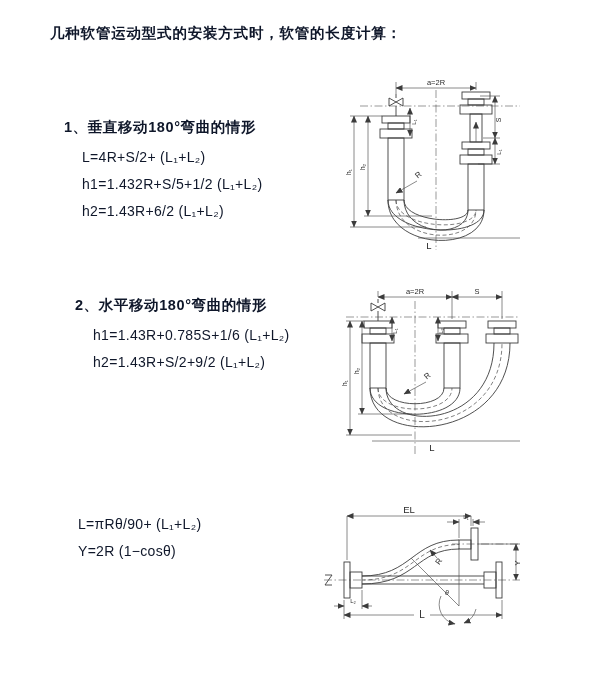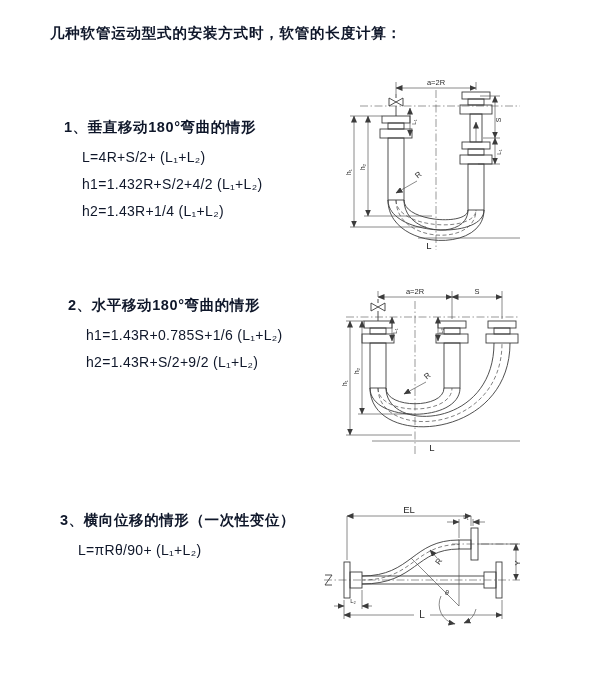--- a/index.html
+++ b/index.html
@@ -19,22 +19,22 @@
 </head>
 <body>
 
 <div class="page">
 
   <div class="title" style="left:30px;top:24px">几种软管运动型式的安装方式时，软管的长度计算：</div>
 
   <div class="sec" style="left:44px;top:118px">
     <div class="h">1、垂直移动180°弯曲的情形</div>
     <div class="f">L=4R+S/2+ (L₁+L₂)</div>
-    <div class="f">h1=1.432R+S/2+4/2 (L₁+L₂)</div>
-    <div class="f">h2=1.43R+1/4 (L₁+L₂)</div>
+    <div class="f">h1=1.432R+S/5+1/2 (L₁+L₂)</div>
+    <div class="f">h2=1.43R+6/2 (L₁+L₂)</div>
   </div>
 
   <svg class="diagram" style="left:310px;top:72px;width:280px;height:185px" viewBox="0 0 280 185">
     <defs>
       <marker id="m1" viewBox="0 0 7 6" refX="6.5" refY="3" markerWidth="7" markerHeight="6" markerUnits="userSpaceOnUse" orient="auto-start-reverse">
         <path d="M0,0 L7,3 L0,6 z" fill="#3c3c3c"></path>
       </marker>
       <pattern id="p1" width="4.5" height="4.5" patternUnits="userSpaceOnUse">
         <path d="M0,0 L4.5,4.5 M4.5,0 L0,4.5" stroke="#666" stroke-width="0.5"></path>
       </pattern>
@@ -97,21 +97,21 @@
       <text transform="translate(171,48) rotate(-90)" text-anchor="middle">S</text>
       <text transform="translate(171,80) rotate(-90)" text-anchor="middle" font-size="6">L₁</text>
       <text transform="translate(86,50) rotate(-90)" text-anchor="middle" font-size="6">L₁</text>
       <text transform="translate(35,95) rotate(-90)" text-anchor="middle" font-size="6.5">h₂</text>
       <text transform="translate(21,100) rotate(-90)" text-anchor="middle" font-size="6.5">h₁</text>
       <text transform="translate(90,105) rotate(-40)" text-anchor="middle" font-size="8">R</text>
       <text x="99" y="177" text-anchor="middle" font-size="9.5">L</text>
     </g>
   </svg>
 
-  <div class="sec" style="left:48px;top:296px">
+  <div class="sec" style="left:55px;top:296px">
     <div class="h">2、水平移动180°弯曲的情形</div>
     <div class="f">h1=1.43R+0.785S+1/6 (L₁+L₂)</div>
     <div class="f">h2=1.43R+S/2+9/2 (L₁+L₂)</div>
   </div>
 
   <svg class="diagram" style="left:312px;top:283px;width:280px;height:185px" viewBox="0 0 280 185">
     <defs>
       <marker id="m2" viewBox="0 0 7 6" refX="6.5" refY="3" markerWidth="7" markerHeight="6" markerUnits="userSpaceOnUse" orient="auto-start-reverse">
         <path d="M0,0 L7,3 L0,6 z" fill="#3c3c3c"></path>
       </marker>
@@ -173,22 +173,22 @@
       <text transform="translate(65,48) rotate(-90)" text-anchor="middle" font-size="6">L₁</text>
       <text transform="translate(111,48) rotate(-90)" text-anchor="middle" font-size="6">L₂</text>
       <text transform="translate(27,88) rotate(-90)" text-anchor="middle" font-size="6.5">h₂</text>
       <text transform="translate(15,100) rotate(-90)" text-anchor="middle" font-size="6.5">h₁</text>
       <text transform="translate(97,95) rotate(-40)" text-anchor="middle" font-size="8">R</text>
       <text x="100" y="168" text-anchor="middle" font-size="9.5">L</text>
     </g>
   </svg>
 
   <div class="sec" style="left:40px;top:511px">
-    <div class="h">3、横向位移的情形（一次性变位）</div>
     <div class="f">L=πRθ/90+ (L₁+L₂)</div>
+    <div class="f">Y=2R (1−cosθ)</div>
   </div>
 
   <svg class="diagram" style="left:296px;top:502px;width:302px;height:148px" viewBox="0 0 302 148">
     <defs>
       <marker id="m3" viewBox="0 0 7 6" refX="6.5" refY="3" markerWidth="7" markerHeight="6" markerUnits="userSpaceOnUse" orient="auto-start-reverse">
         <path d="M0,0 L7,3 L0,6 z" fill="#3c3c3c"></path>
       </marker>
     </defs>
 
     <g>

